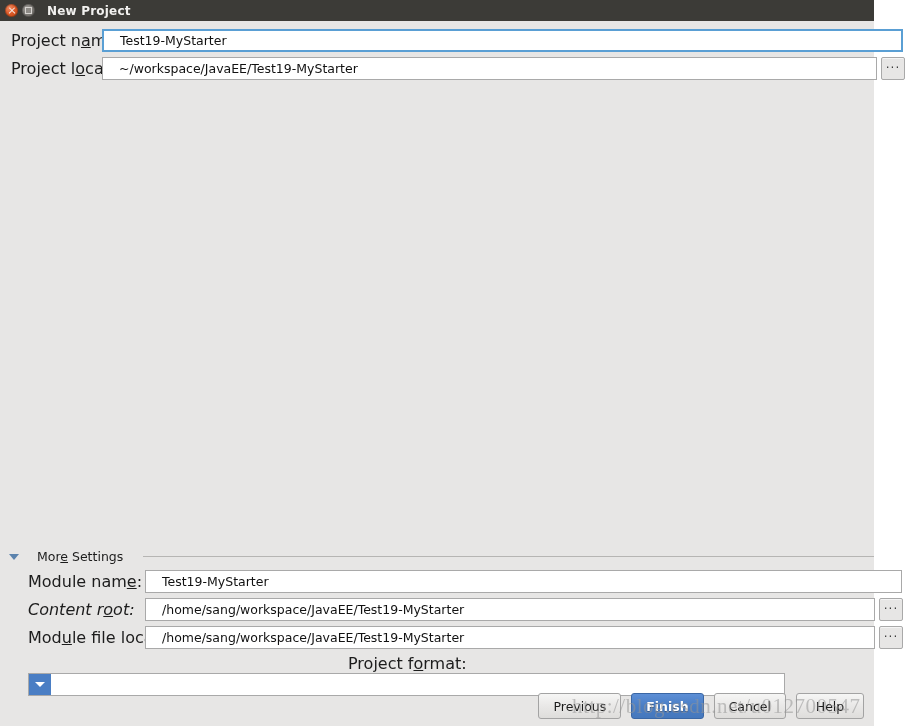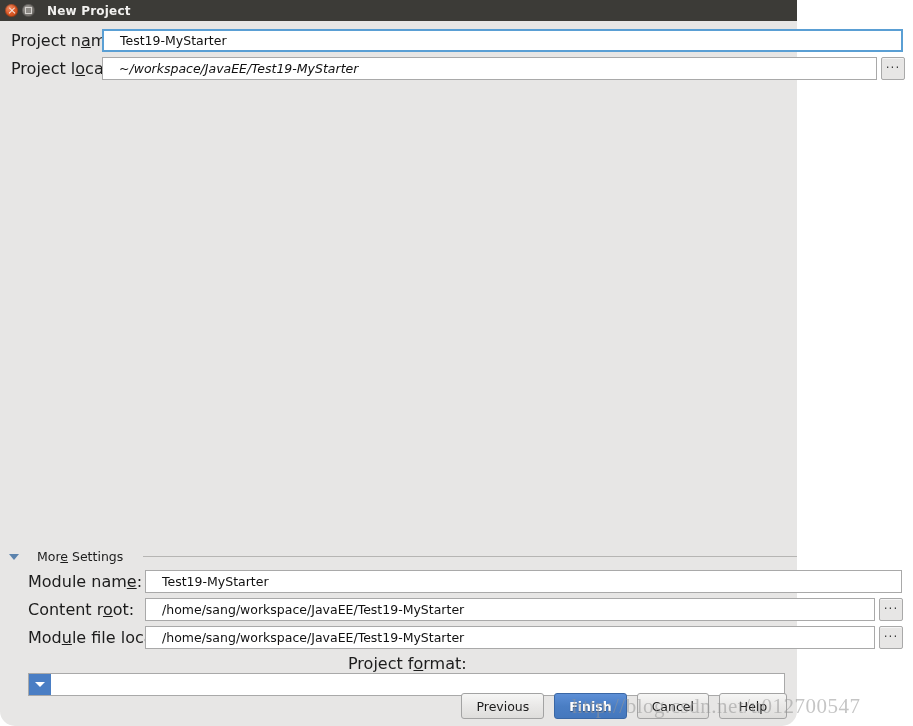--- a/index.html
+++ b/index.html
@@ -12,28 +12,27 @@
     height: 726px;
     font-family: "DejaVu Sans", "Liberation Sans", sans-serif;
     font-size: 12px;
     color: #1a1a1a;
     overflow: hidden;
     position: relative;
   }
 
   
   .window {
-    width: 797px;
+    width: 874px;
     height: 726px;
     background: #e7e6e5;
     position: relative;
     box-sizing: border-box;
     display: flex;
     flex-direction: column;
-    border-radius: 15px;
   }
 
   
   .titlebar {
     height: 21px;
     background: #3c3b37;
     display: flex;
     align-items: center;
     padding-left: 5px;
     flex: 0 0 auto;
@@ -136,21 +135,21 @@
   }
   .browse span { letter-spacing: 1px; }
 
   
   #row-project-name  { left: 11px; top: 29px; }
   #row-project-name .lbl { width: 87px; }
   #row-project-name .tf  { width: 801px; margin-left: 4px; }
 
   #row-project-loc   { left: 11px; top: 57px; }
   #row-project-loc .lbl { width: 87px; }
-  #row-project-loc .tf  { width: 775px; margin-left: 4px; font-style: italic; }
+  #row-project-loc .tf  { width: 775px; margin-left: 4px; }
   #row-project-loc .browse { margin-left: 4px; }
 
   
   .more-settings {
     position: absolute;
     left: 9px;
     top: 549px;
     right: 0;
     display: flex;
     align-items: center;
@@ -176,21 +175,21 @@
     margin-left: 7px;
     flex: 1 1 auto;
     margin-right: 0px;
   }
 
   #row-module-name { left: 28px; top: 570px; }
   #row-module-name .lbl { width: 117px; }
   #row-module-name .tf  { width: 757px; }
 
   #row-content-root { left: 28px; top: 598px; }
-  #row-content-root .lbl { width: 117px; }
+  #row-content-root .lbl { width: 117px; font-style: italic; }
   #row-content-root .tf  { width: 730px; }
   #row-content-root .browse { margin-left: 4px; }
 
   #row-module-file { left: 28px; top: 626px; }
   #row-module-file .lbl { width: 117px; }
   #row-module-file .tf  { width: 730px; }
   #row-module-file .browse { margin-left: 4px; }
 
   #row-project-format { left: 28px; top: 654px; flex-direction: column; }
   #row-project-format .lbl { width: 117px; }

